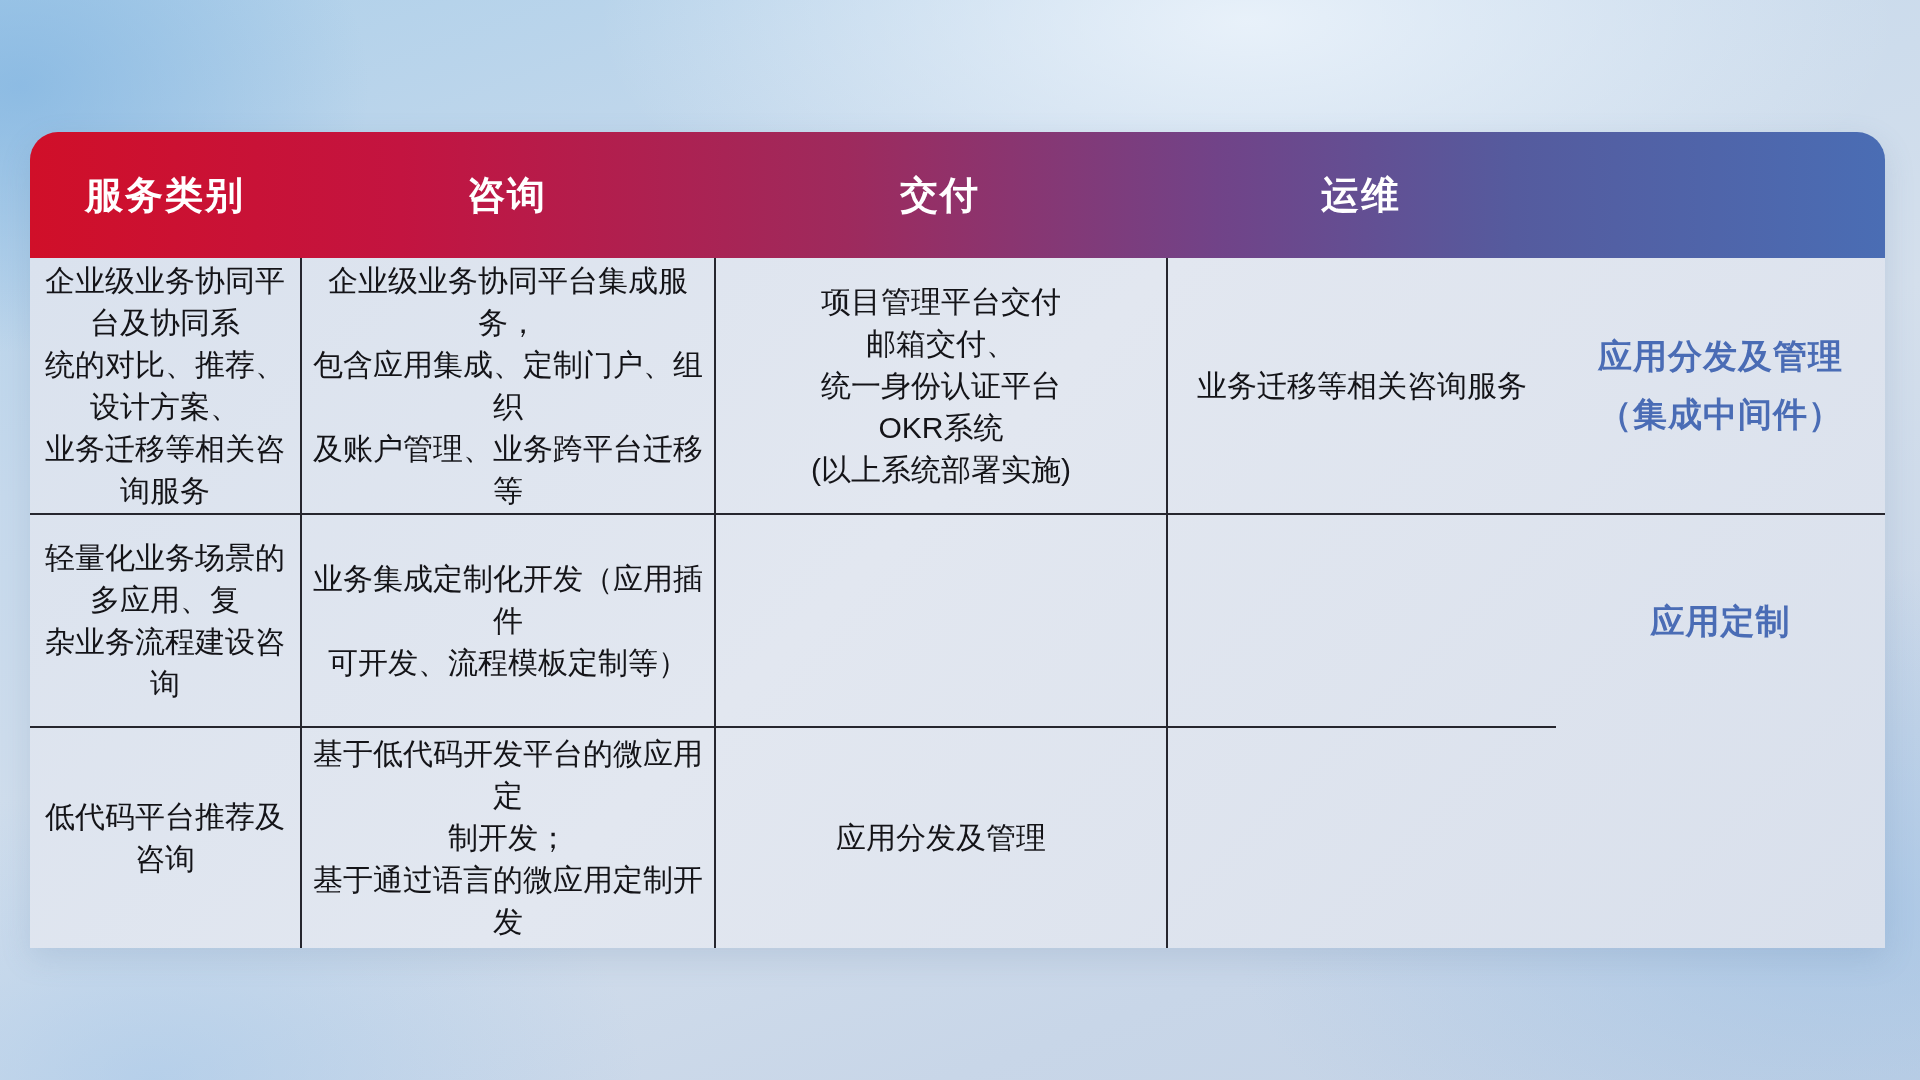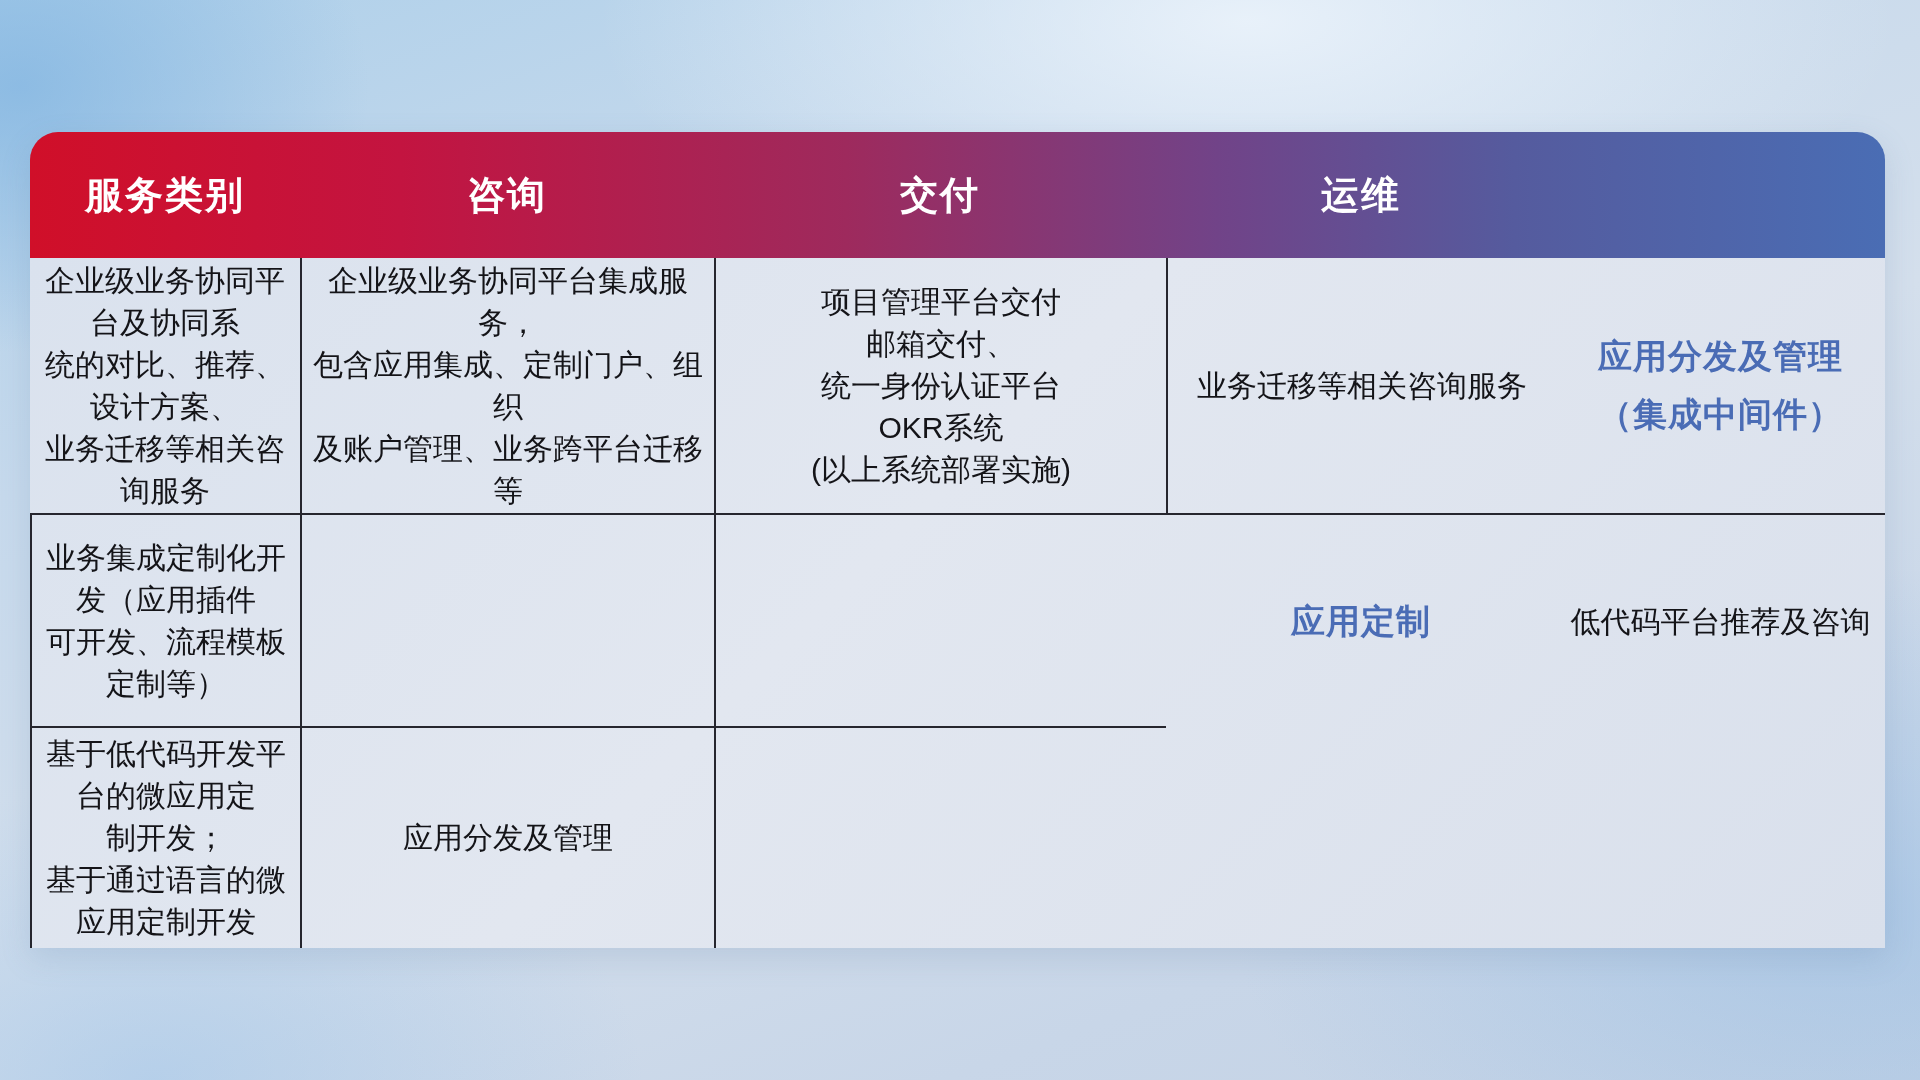--- a/index.html
+++ b/index.html
@@ -99,20 +99,22 @@
 及账户管理、业务跨平台迁移等</div>
     <div class="td v-line h-line">项目管理平台交付
 邮箱交付、
 统一身份认证平台
 OKR系统
 (以上系统部署实施)</div>
     <div class="td v-line h-line">业务迁移等相关咨询服务</div>
 
     <div class="td category h-line">应用分发及管理
 （集成中间件）</div>
+    <div class="td h-line">轻量化业务场景的多应用、复
+杂业务流程建设咨询</div>
     <div class="td v-line h-line">业务集成定制化开发（应用插件
 可开发、流程模板定制等）</div>
     <div class="td v-line h-line"></div>
     <div class="td v-line h-line"></div>
 
     <div class="td category">应用定制</div>
     <div class="td">低代码平台推荐及咨询</div>
     <div class="td v-line">基于低代码开发平台的微应用定
 制开发；
 基于通过语言的微应用定制开发</div>

